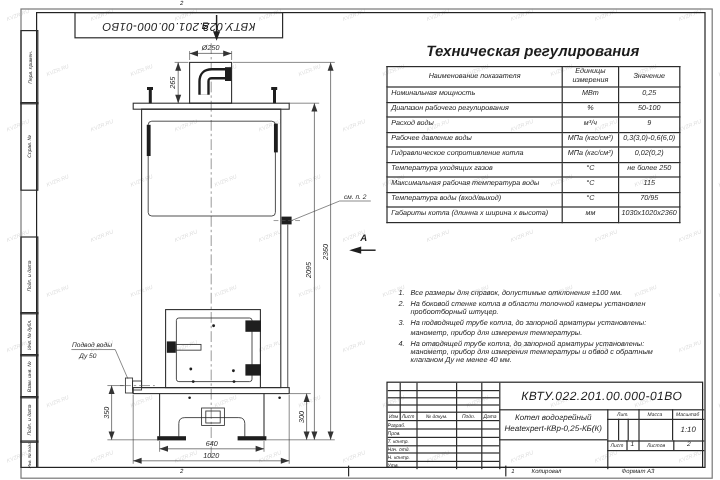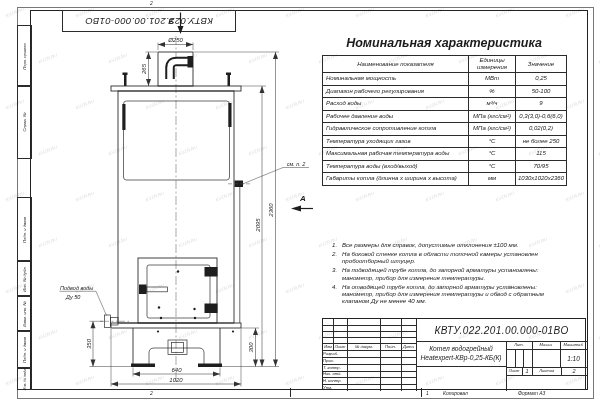--- a/index.html
+++ b/index.html
@@ -298,21 +298,21 @@
 
     <polyline class="ext" points="243,183.8 283,167.5 309,167.5"></polyline>
     <text class="st" x="296" y="165.5">см. п. 2</text>
 
     <text class="stl" x="60" y="289.5">Подвод воды</text>
     <line class="ext" x1="59.5" y1="291.3" x2="96" y2="291.3"></line>
     <text class="stl" x="66" y="298.5">Ду 50</text>
     <line class="ext" x1="96" y1="291.3" x2="106.5" y2="315.5"></line>
   </svg>
 
-  <div class="spec-title">Номинальная характеристика</div>
+  <div class="spec-title">Техническая регулирования</div>
   <table class="spec">
     <colgroup>
         <col style="width:146px">
         <col style="width:47px">
         <col style="width:51px">
       </colgroup>
     <thead>
       <tr>
         <th>Наименование показателя</th>
         <th>Единицы измерения</th>

